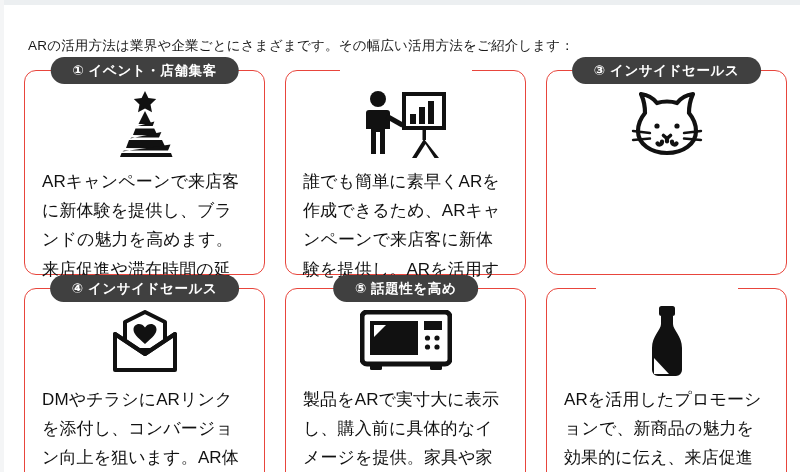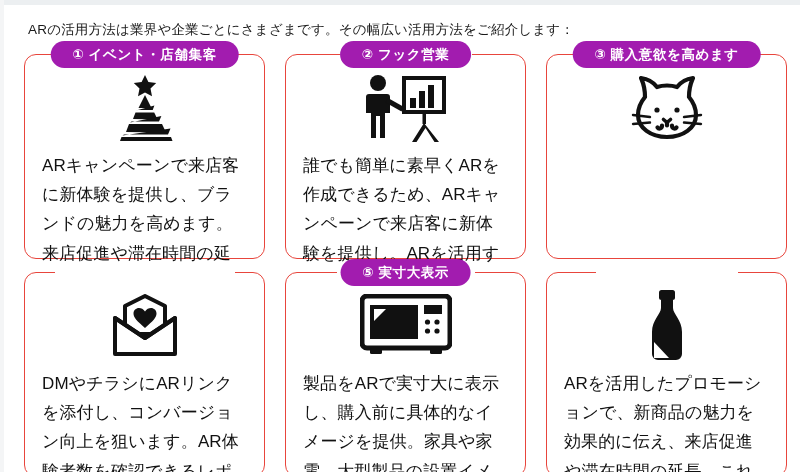--- a/index.html
+++ b/index.html
@@ -29,21 +29,21 @@
   }
 
   .page {
     position: absolute;
     top: 5px; left: 4px; right: 0; bottom: 0;
     padding: 0;
     box-sizing: border-box;
   }
 
   .intro {
-    margin: 16px 0 0 24px;
+    margin: 32px 0 0 24px;
     font-size: 13.5px;
     color: #1a1a1a;
     letter-spacing: 0.2px;
     line-height: 1.4;
     white-space: nowrap;
   }
 
   .grid {
     margin: 14px 0 0 20px;
     display: grid;
@@ -70,21 +70,21 @@
     transform: translateX(-50%);
     height: 5px;
     background: #ffffff;
     z-index: 1;
   }
   .badge {
     position: absolute;
     top: -14px;
     left: 50%;
     transform: translateX(-50%);
-    background: #a21caf;
+    background: #404040;
     color: #ffffff;
     border-radius: 999px;
     height: 27px;
     line-height: 27px;
     padding: 0 22px;
     font-size: 13.5px;
     font-weight: bold;
     letter-spacing: 0.6px;
     white-space: nowrap;
     z-index: 2;
@@ -135,21 +135,20 @@
             <polygon points="10,59.5 54,59.5 56.5,53.5 8.5,60.5"></polygon>
             <polygon points="7.5,62 57,62 58.5,66 6,66"></polygon>
           </svg>
         </span>
       </div>
       <div class="card-body">ARキャンペーンで来店客に新体験を提供し、ブランドの魅力を高めます。来店促進や滞在時間の延長、リピート訪問を狙えます。</div>
     </div>
 
     <div class="card">
       <div class="badge-mask" style="width:132px"></div>
-      <div class="badge">② フック営業</div>
       <div class="icon-wrap">
         <span>
           <svg width="84" height="68" viewBox="0 0 84 68" fill="#111111">
 
             <circle cx="14" cy="9" r="8"></circle>
 
             <path d="M5 20 h18 a3 3 0 0 1 3 3 v16 h-5 v25 h-5 v-22 h-4 v22 h-5 v-25 h-5 v-16 a3 3 0 0 1 3 -3 z"></path>
 
             <path d="M24 24 l16 9 -2.5 4.6 -16 -9 z"></path>
 
@@ -163,21 +162,21 @@
             <rect x="58.5" y="40" width="3.5" height="10"></rect>
             <path d="M60 49 l-12 19 h4.5 l9 -14 9 14 h4.5 z"></path>
           </svg>
         </span>
       </div>
       <div class="card-body">誰でも簡単に素早くARを作成できるため、ARキャンペーンで来店客に新体験を提供し。ARを活用することで既存ビジネスの売上向上も期待できます。</div>
     </div>
 
     <div class="card">
       <div class="badge-mask" style="width:168px"></div>
-      <div class="badge">③ 購入意欲を高めます</div>
+      <div class="badge">③ インサイドセールス</div>
       <div class="icon-wrap">
         <span>
           <svg width="76" height="66" viewBox="0 0 76 66" fill="none" stroke="#111111" stroke-width="4.2" stroke-linecap="round" stroke-linejoin="round">
             <path d="M16 22 C16 10 13 6 12 3 C19 4 25 8 28 12 C31 11 35 10.5 38 10.5 C41 10.5 45 11 48 12 C51 8 57 4 64 3 C63 6 60 10 60 22 C65 28 67 34 67 40 C67 53 54 62 38 62 C22 62 9 53 9 40 C9 34 11 28 16 22 Z"></path>
             <circle cx="28" cy="35" r="2.6" fill="#111111" stroke="none"></circle>
             <circle cx="48" cy="35" r="2.6" fill="#111111" stroke="none"></circle>
             <path d="M34.5 44.5 L38 47.5 L41.5 44.5" stroke-width="3.6"></path>
             <path d="M38 47.5 L38 50.5"></path>
             <path d="M33 50.5 C33 53.5 30 54.5 28.5 52.5"></path>
             <path d="M43 50.5 C43 53.5 46 54.5 47.5 52.5"></path>
@@ -185,39 +184,40 @@
             <path d="M4 49 L21 47.5" stroke-width="2.4"></path>
             <path d="M72 40 L55 42" stroke-width="2.4"></path>
             <path d="M72 49 L55 47.5" stroke-width="2.4"></path>
           </svg>
         </span>
       </div>
     </div>
 
     <div class="card">
       <div class="badge-mask" style="width:180px"></div>
+      <div class="badge">④ インサイドセールス</div>
       <div class="icon-wrap">
         <span>
           <svg width="76" height="64" viewBox="0 0 76 64" fill="none" stroke="#111111" stroke-width="4" stroke-linejoin="round" stroke-linecap="round">
 
             <path d="M18 12 L38 2 L58 12 L58 40 L18 40 Z" fill="#ffffff"></path>
 
             <path d="M38 34 C30 27 26.5 23.5 26.5 19.5 C26.5 16.3 29 14 32 14 C34 14 36.6 15.2 38 17.4 C39.4 15.2 42 14 44 14 C47 14 49.5 16.3 49.5 19.5 C49.5 23.5 46 27 38 34 Z" fill="#111111" stroke="none"></path>
 
             <path d="M8 24 L38 44 L68 24 L68 60 L8 60 Z" fill="#ffffff"></path>
             <path d="M8 24 L38 44 L68 24"></path>
           </svg>
         </span>
       </div>
       <div class="card-body">DMやチラシにARリンクを添付し、コンバージョン向上を狙います。AR体験者数を確認できるレポート機能を活用し、印刷物をデジタル販促ツールにします。</div>
     </div>
 
     <div class="card">
       <div class="badge-mask" style="width:138px"></div>
-      <div class="badge">⑤ 実寸大表示</div>
+      <div class="badge">⑤ 話題性を高め</div>
       <div class="icon-wrap">
         <span>
           <svg width="92" height="64" viewBox="0 0 92 64" fill="#111111">
 
             <rect x="2" y="2" width="88" height="52" rx="5" fill="none" stroke="#111111" stroke-width="5"></rect>
 
             <rect x="10" y="11" width="48" height="34"></rect>
 
             <polygon points="14,15 26,15 14,27" fill="#ffffff"></polygon>
 

